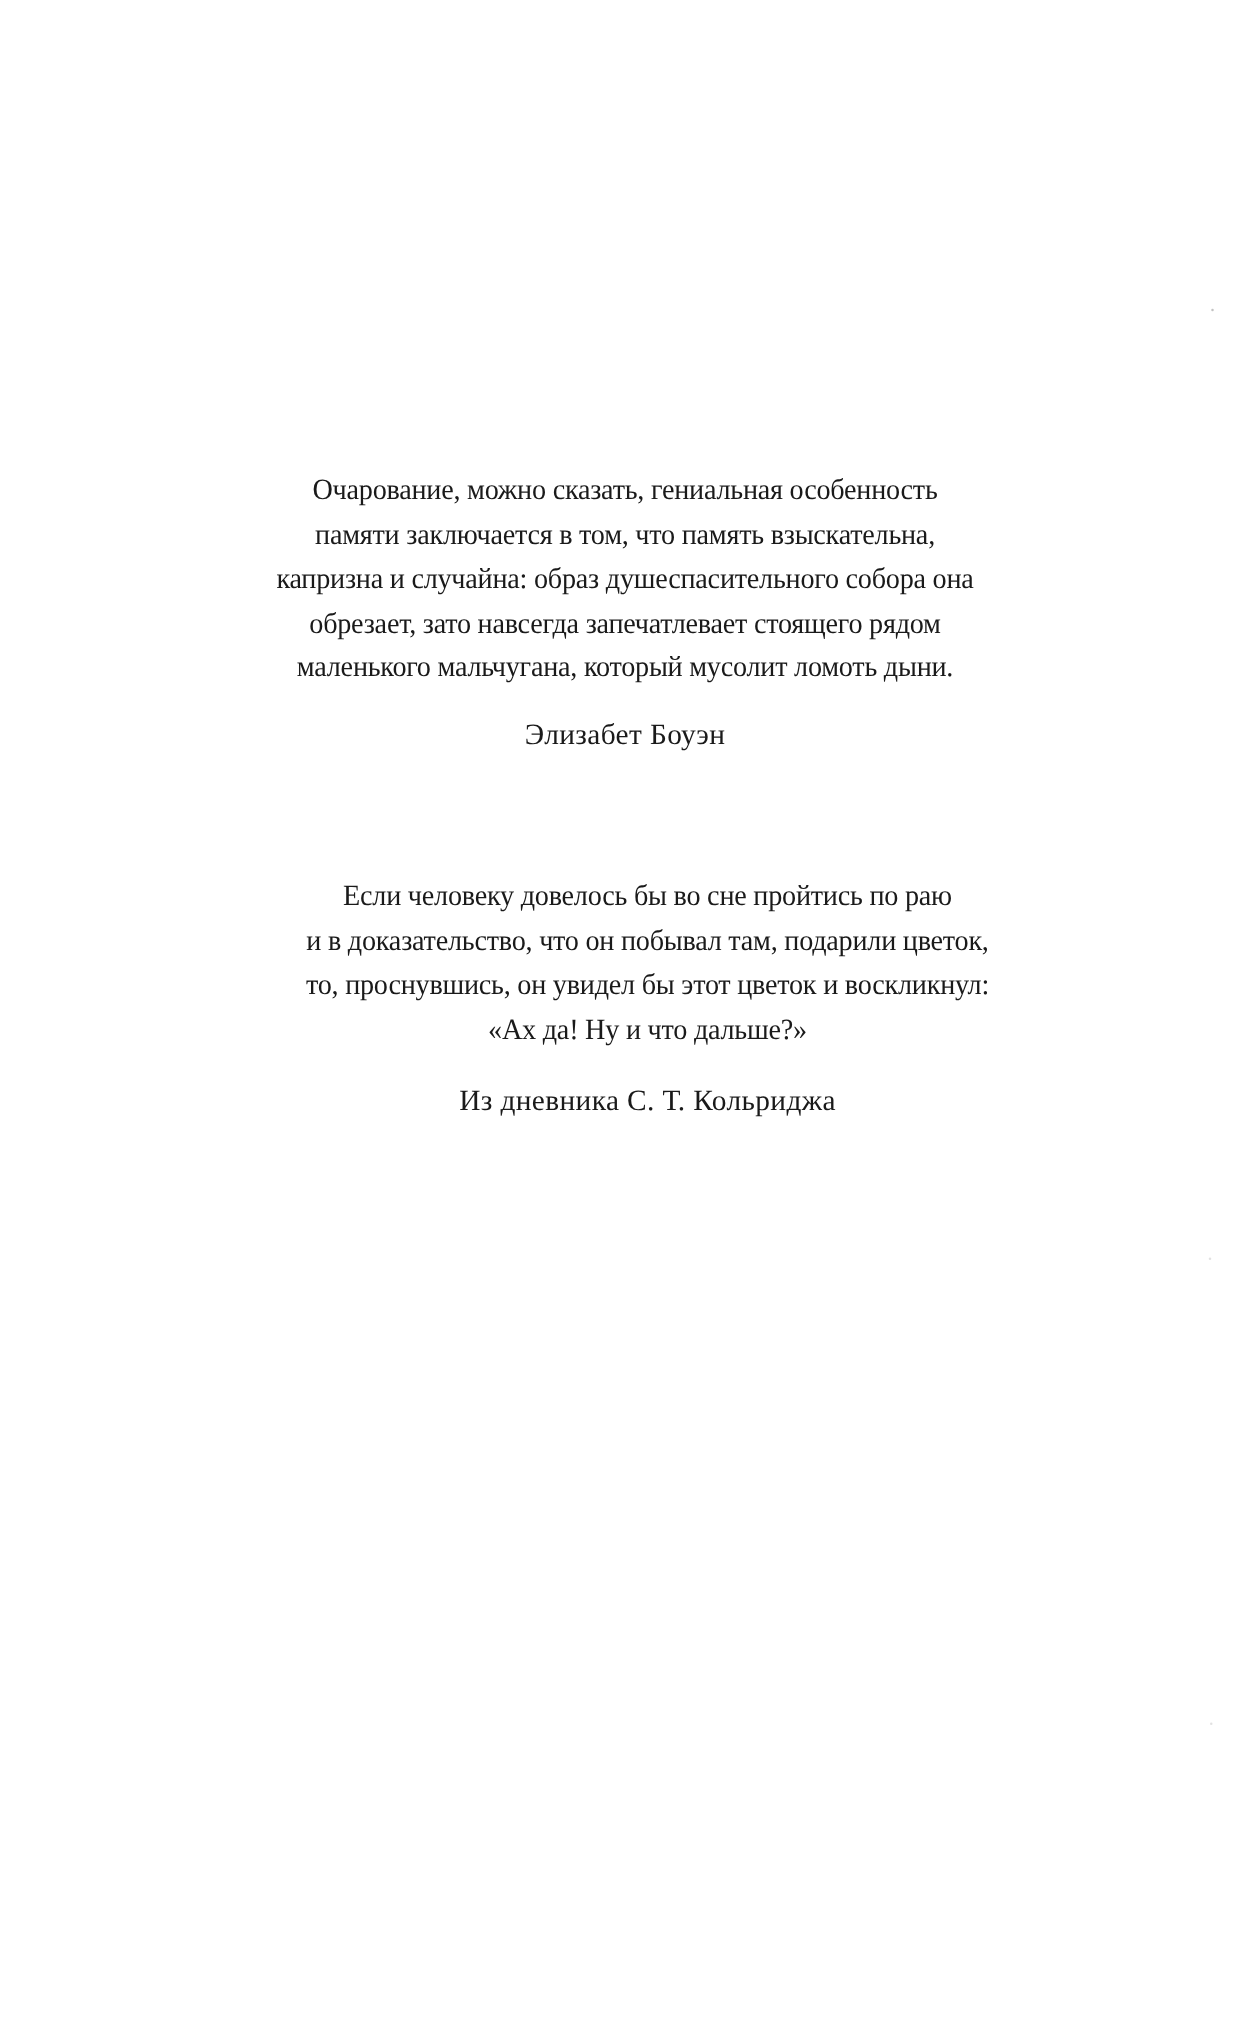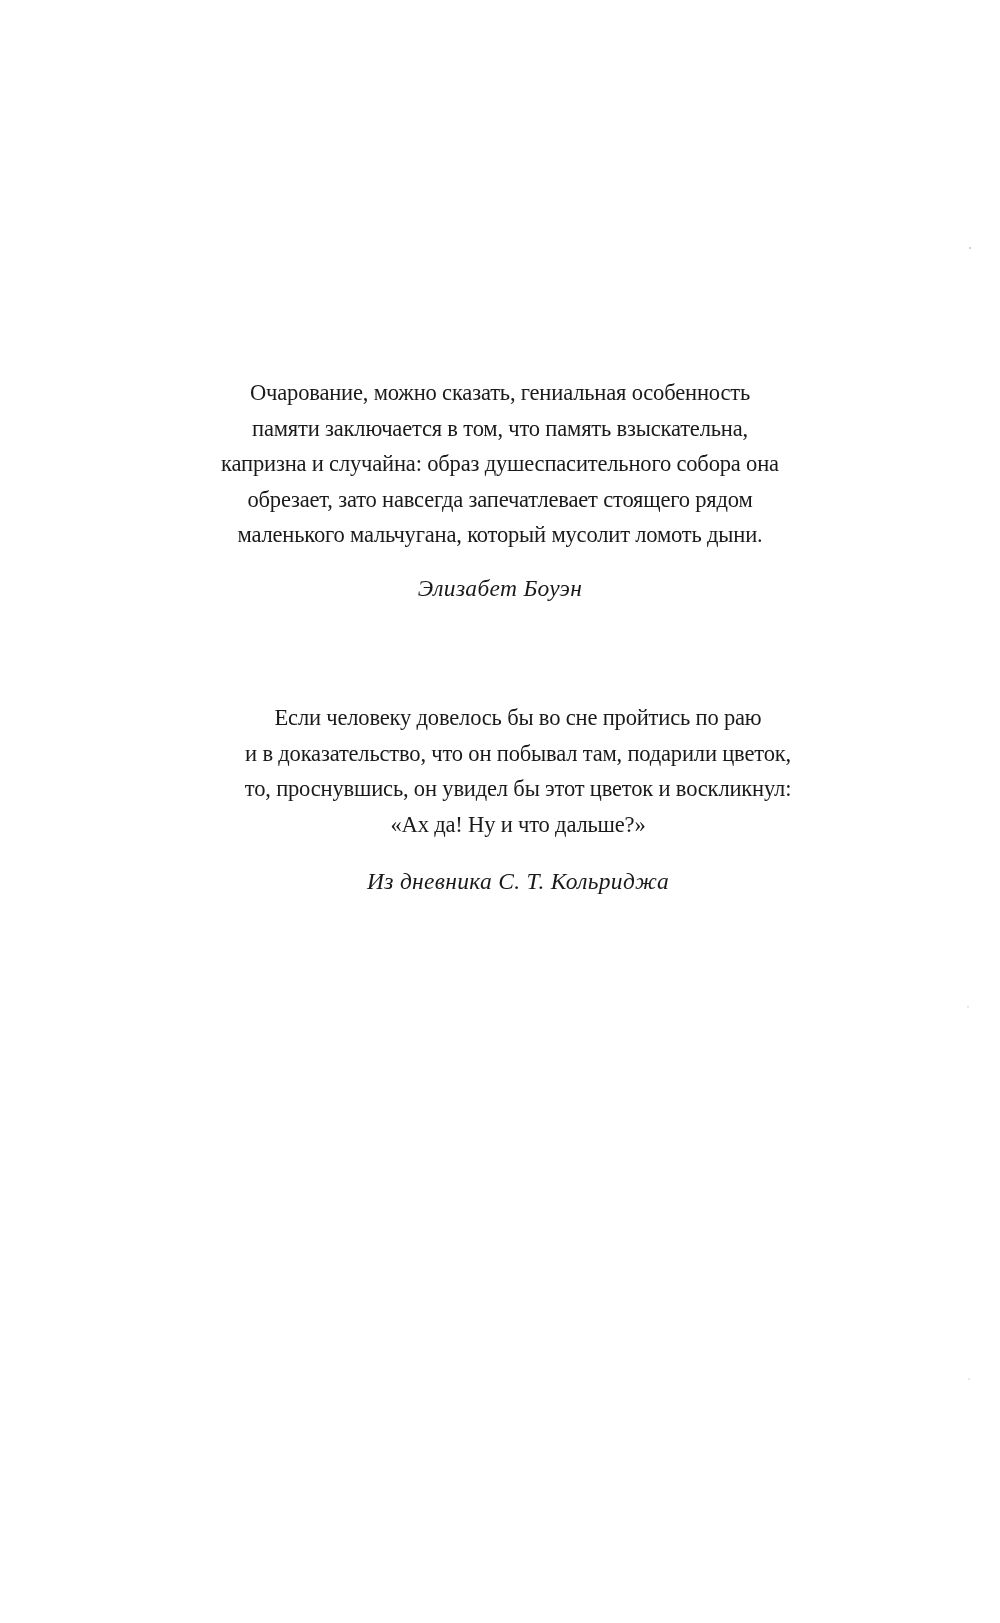--- a/index.html
+++ b/index.html
@@ -35,21 +35,20 @@
       display: block;
       font-size: 23.5px;
       line-height: 35.5px;
       letter-spacing: -0.2px;
       white-space: nowrap;
       transform: scaleX(0.96);
       transform-origin: center;
     }
     .attribution {
       display: block;
-      font-style: italic;
       font-size: 23.5px;
       line-height: 30px;
       margin-top: 22px;
       letter-spacing: 0.3px;
     }
     .epigraph-1 .attribution { margin-top: 20px; }
     .epigraph-2 .attribution { margin-top: 24px; }
     .scan-speck {
       position: absolute;
       width: 2px;

